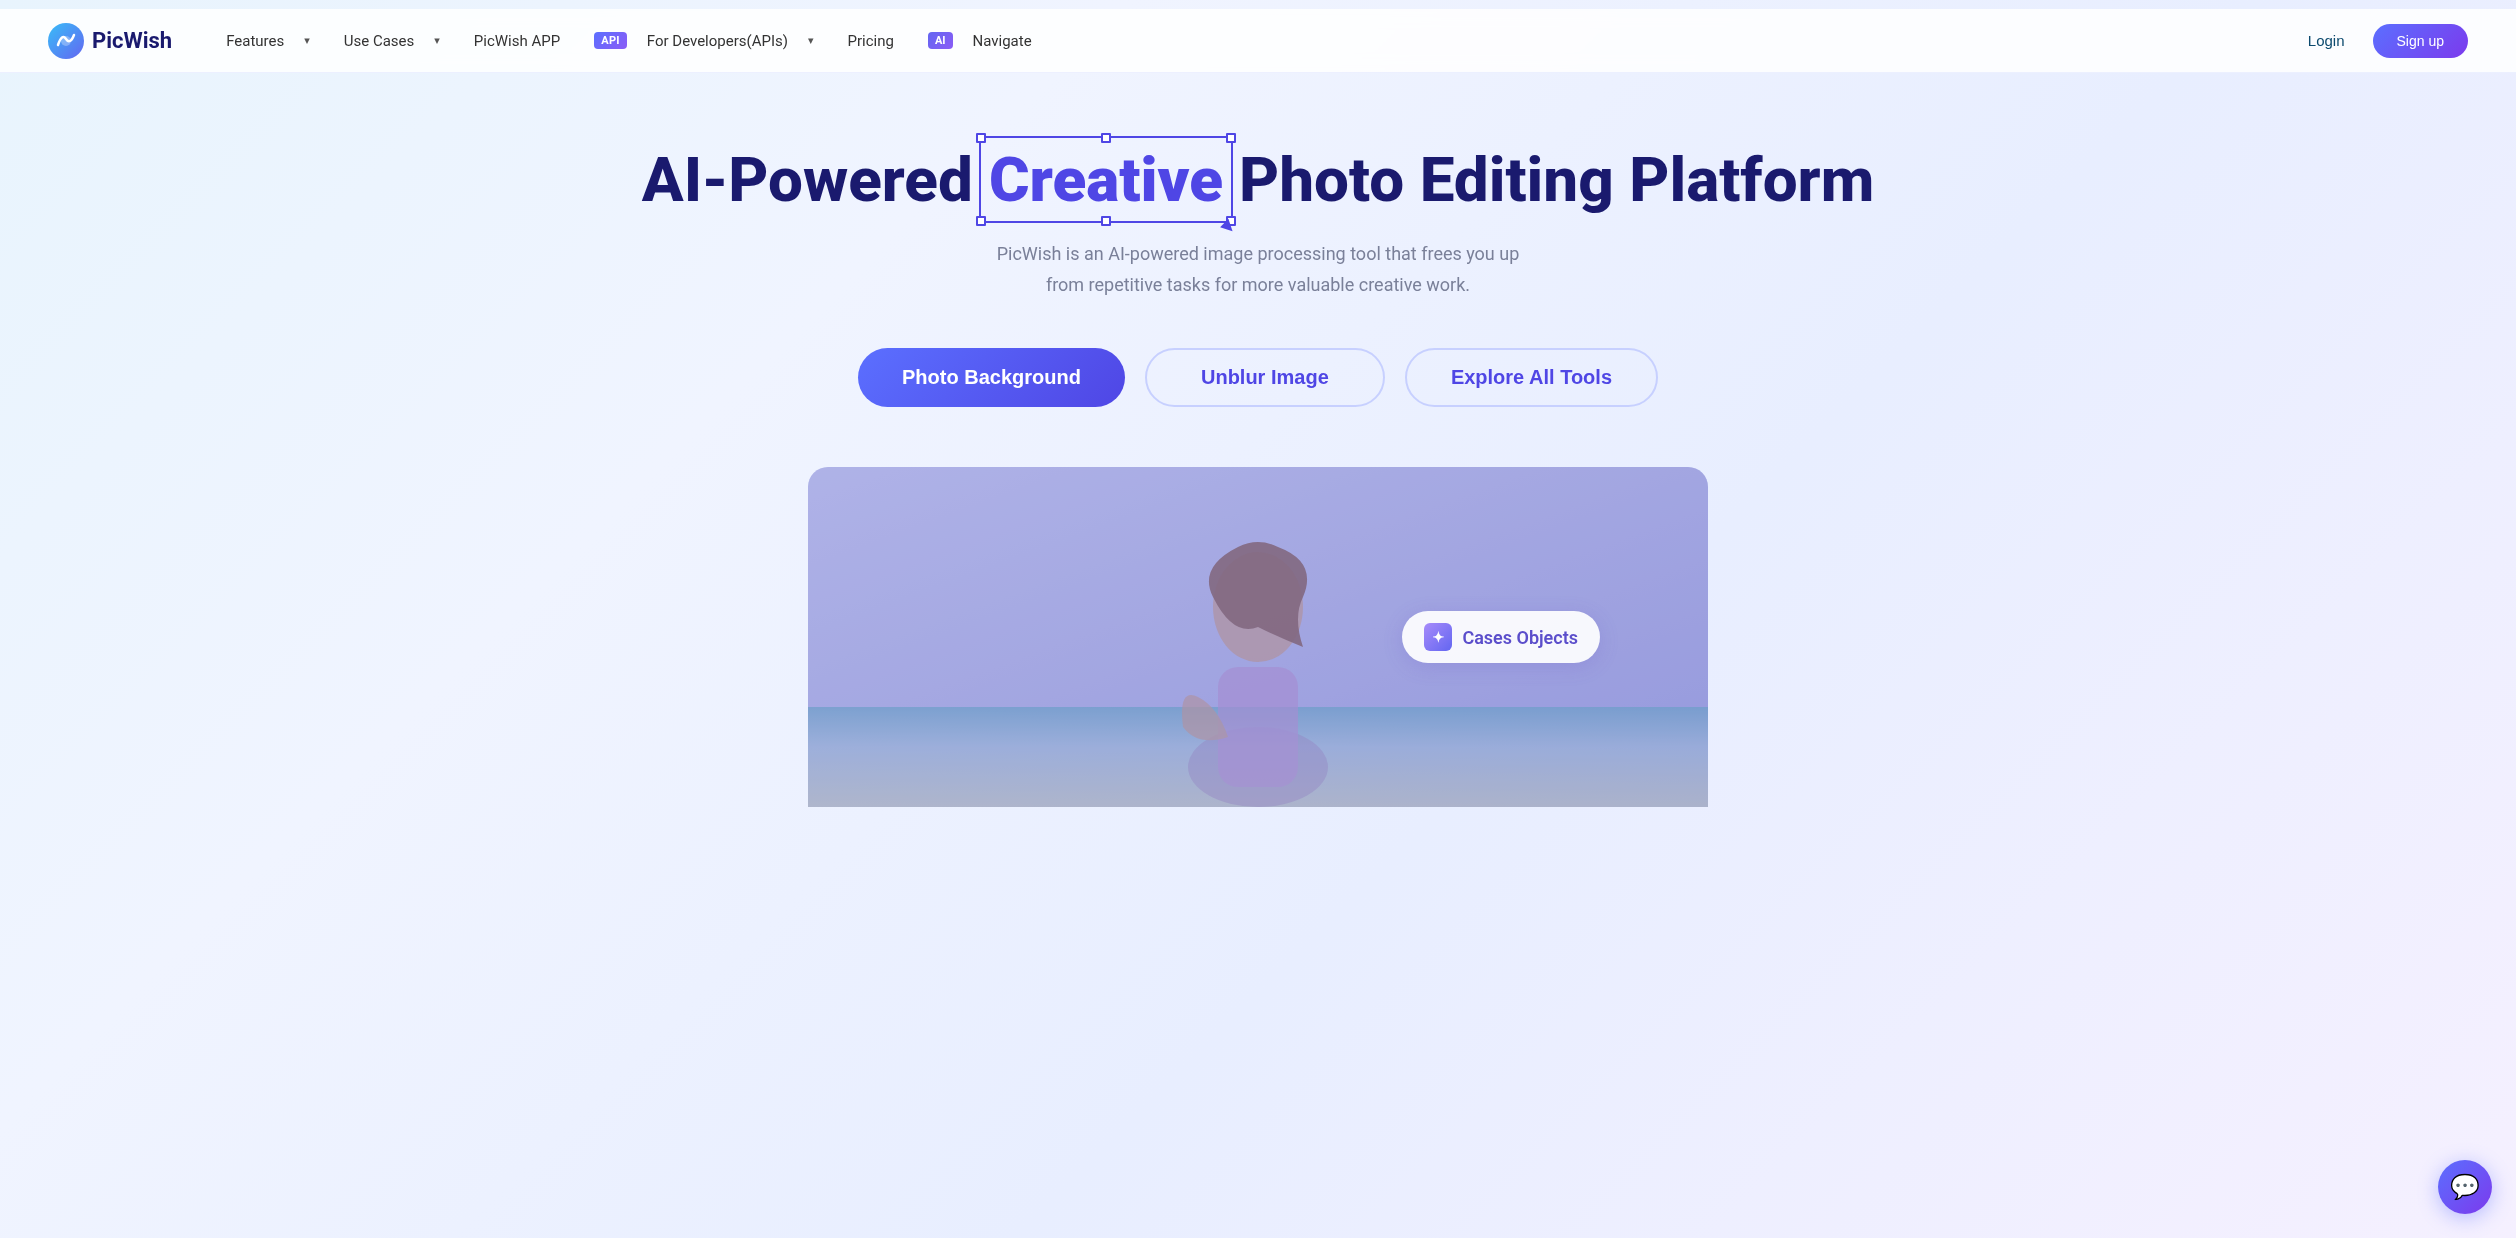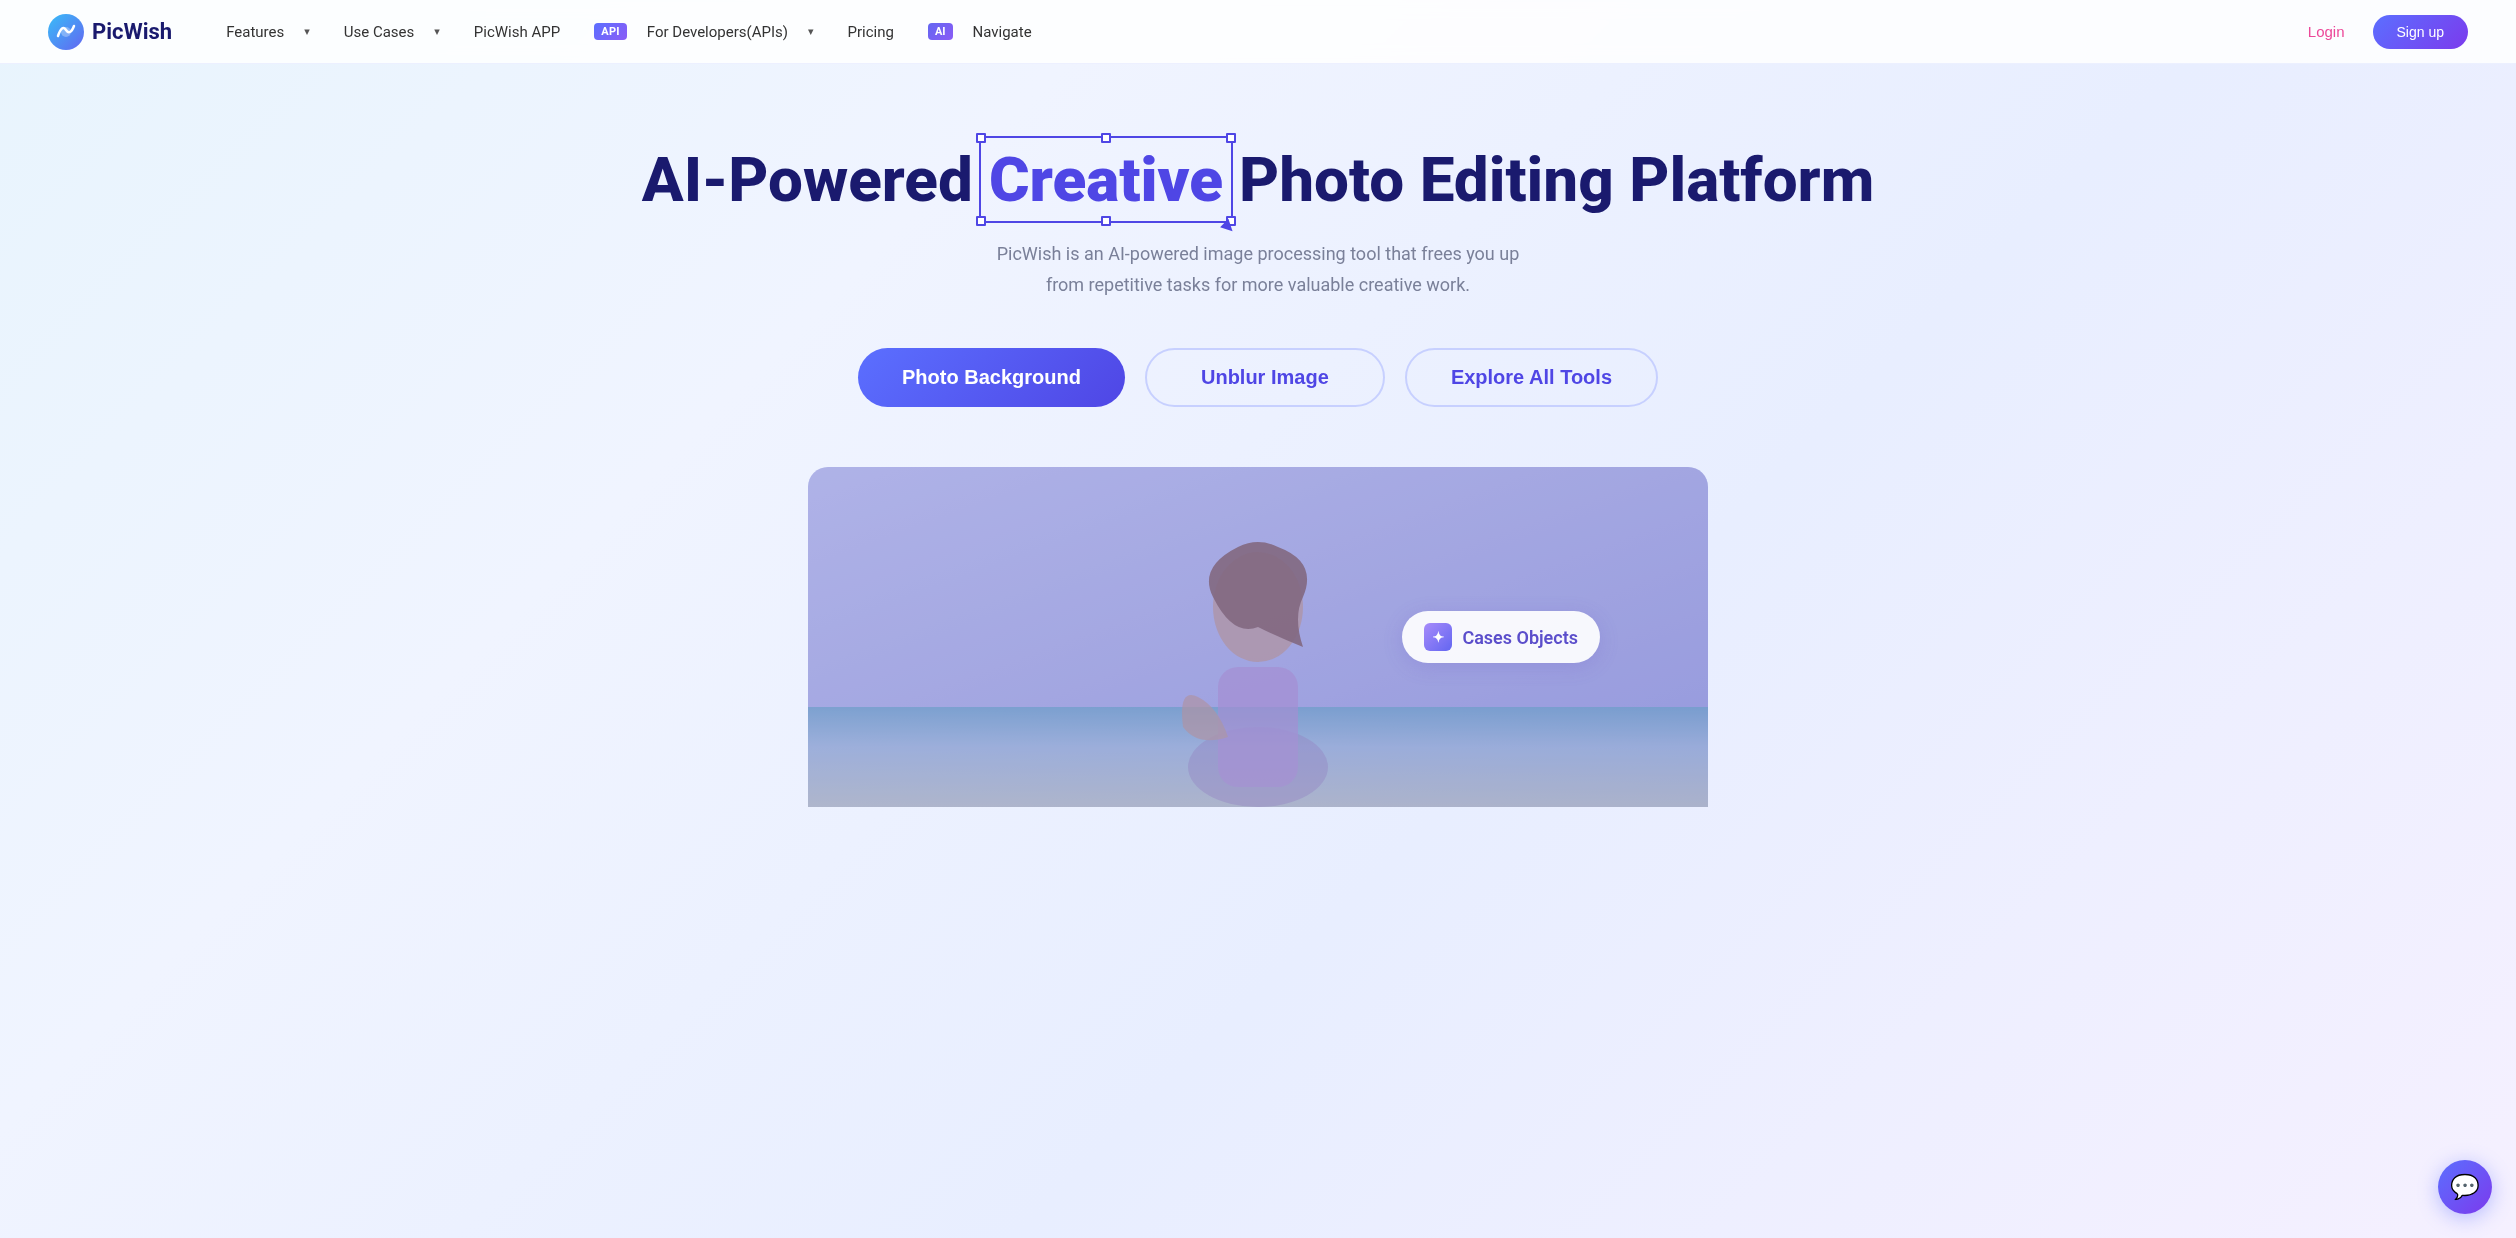--- a/index.html
+++ b/index.html
@@ -12,21 +12,21 @@
 
     
     .navbar {
       display: flex;
       align-items: center;
       padding: 0 48px;
       height: 64px;
       background: rgba(255,255,255,0.85);
       backdrop-filter: blur(8px);
       position: sticky;
-      top: 0;
+      top: 9px;
       z-index: 100;
       border-bottom: 1px solid rgba(200,210,255,0.3);
     }
     .logo-wrap {
       display: flex;
       align-items: center;
       gap: 8px;
       margin-right: 40px;
       text-decoration: none;
     }
@@ -76,21 +76,21 @@
       border-radius: 4px;
     }
     .nav-auth {
       display: flex;
       align-items: center;
       gap: 16px;
       margin-left: auto;
     }
     .btn-login {
       font-size: 15px;
-      color: #ec4899;
+      color: #0c4a6e;
       background: none;
       border: none;
       cursor: pointer;
       padding: 6px 12px;
     }
     .btn-signup {
       background: linear-gradient(135deg, #5b6fff, #7c3aed);
       color: white;
       border: none;
       border-radius: 24px;

